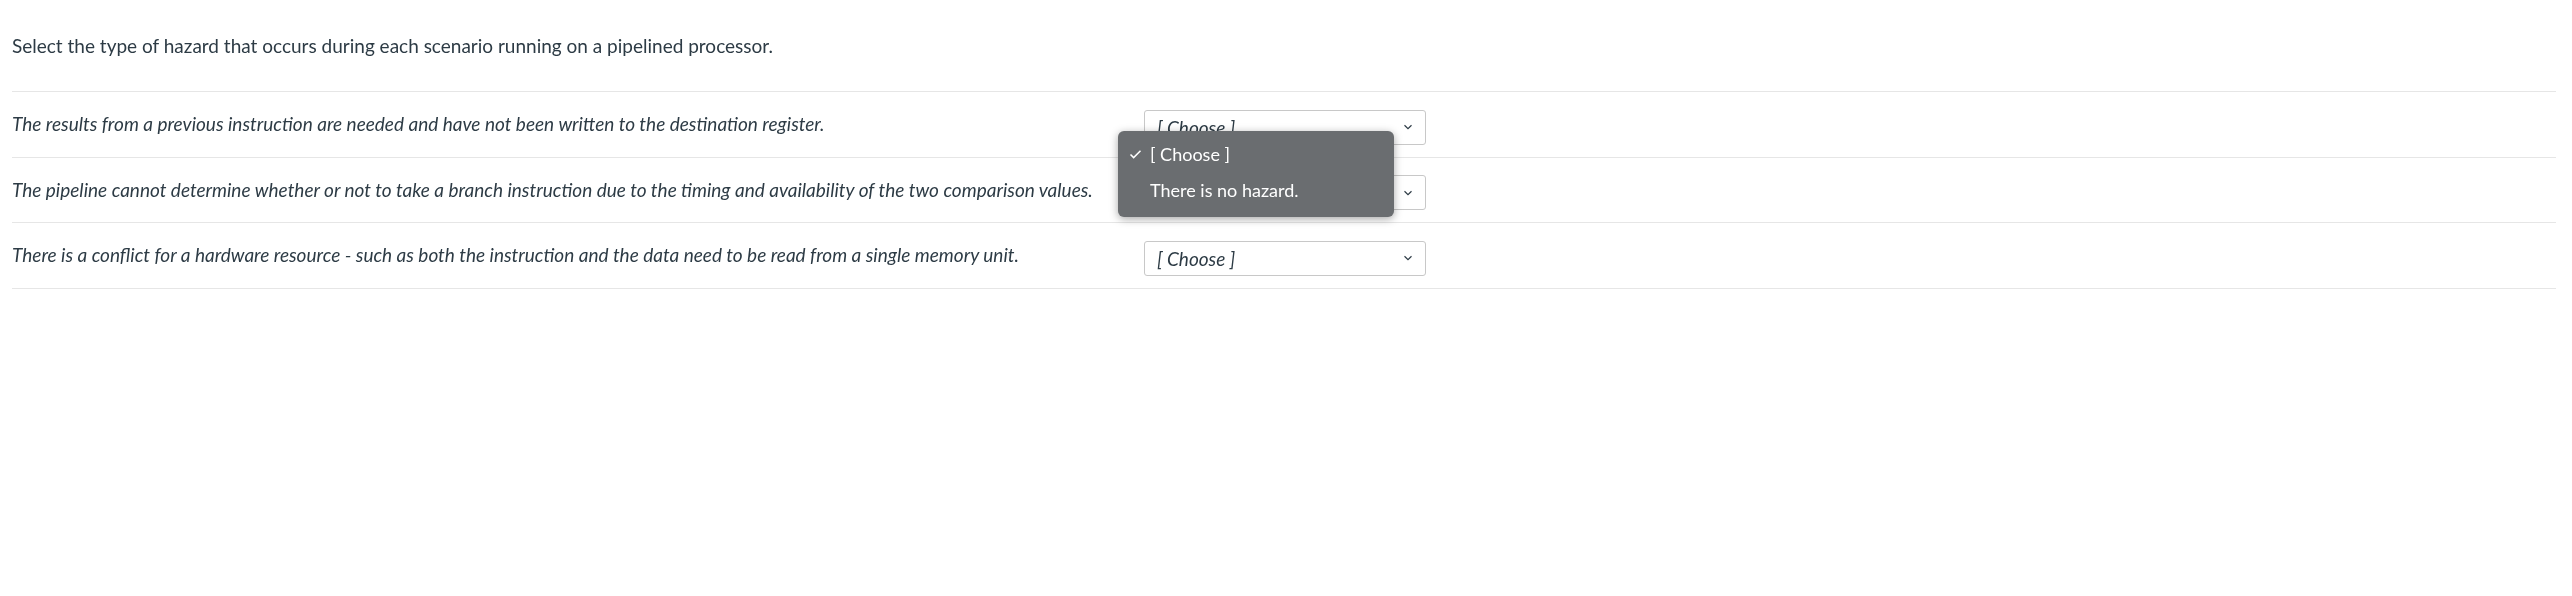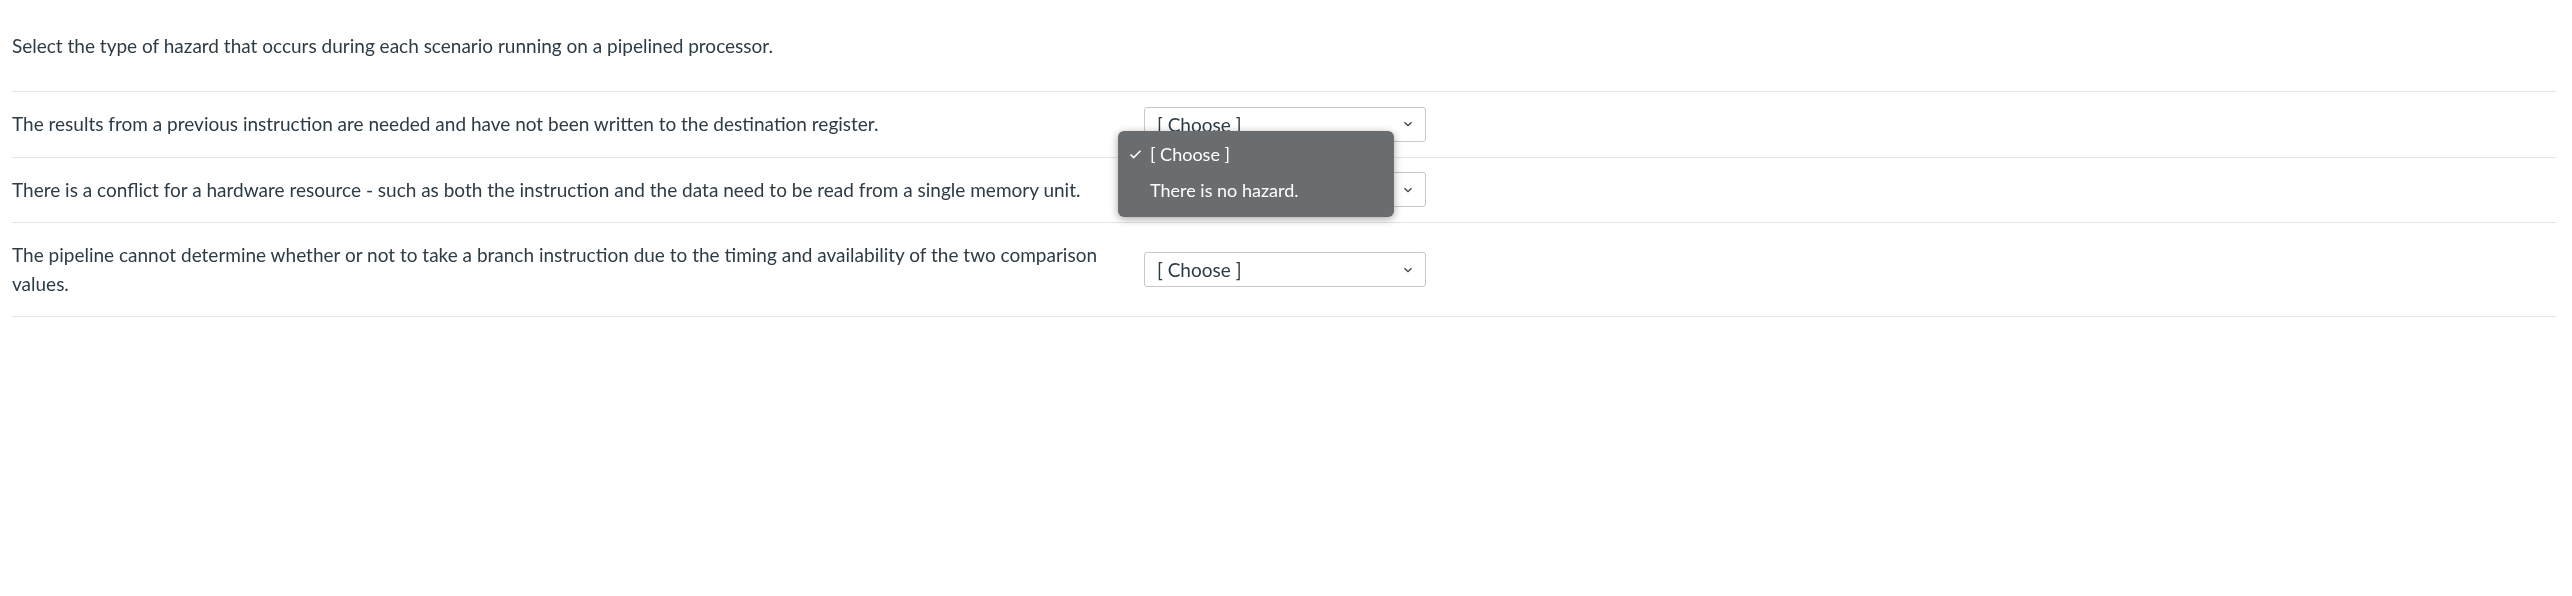--- a/index.html
+++ b/index.html
@@ -15,23 +15,24 @@
     padding: 12px 16px 28px 12px;
   }
   .prompt {
     padding: 22px 0 34px 0;
   }
   .matching-table {
     border-top: 1px solid #e6e6e6;
   }
   .match-row {
     display: flex;
-    align-items: center;
+    align-items: flex-end;
     border-bottom: 1px solid #e6e6e6;
     padding: 0;
+    font-style: italic;
   }
   .match-stem {
     flex: 0 0 1112px;
     padding: 18px 20px 18px 0;
     line-height: 1.5;
   }
   .match-select-cell {
     flex: 0 0 282px;
     padding: 12px 0;
     display: flex;
@@ -116,35 +117,35 @@
           <span class="caret">
             <svg viewBox="0 0 24 24">
                 <polyline points="6 9 12 15 18 9"></polyline>
               </svg>
           </span>
         </div>
       </div>
     </div>
 
     <div class="match-row">
-      <div class="match-stem">There is a conflict for a hardware resource - such as both the instruction and the data need to be read from a single memory unit.</div>
+      <div class="match-stem">The pipeline cannot determine whether or not to take a branch instruction due to the timing and availability of the two comparison values.</div>
       <div class="match-select-cell">
         <div class="select-box">
           <span>[ Choose ]</span>
           <span class="caret">
             <svg viewBox="0 0 24 24">
                 <polyline points="6 9 12 15 18 9"></polyline>
               </svg>
           </span>
         </div>
       </div>
     </div>
 
     <div class="match-row">
-      <div class="match-stem">The pipeline cannot determine whether or not to take a branch instruction due to the timing and availability of the two comparison values.</div>
+      <div class="match-stem">There is a conflict for a hardware resource - such as both the instruction and the data need to be read from a single memory unit.</div>
       <div class="match-select-cell">
         <div class="select-box">
           <span>[ Choose ]</span>
           <span class="caret">
             <svg viewBox="0 0 24 24">
                 <polyline points="6 9 12 15 18 9"></polyline>
               </svg>
           </span>
         </div>
       </div>

